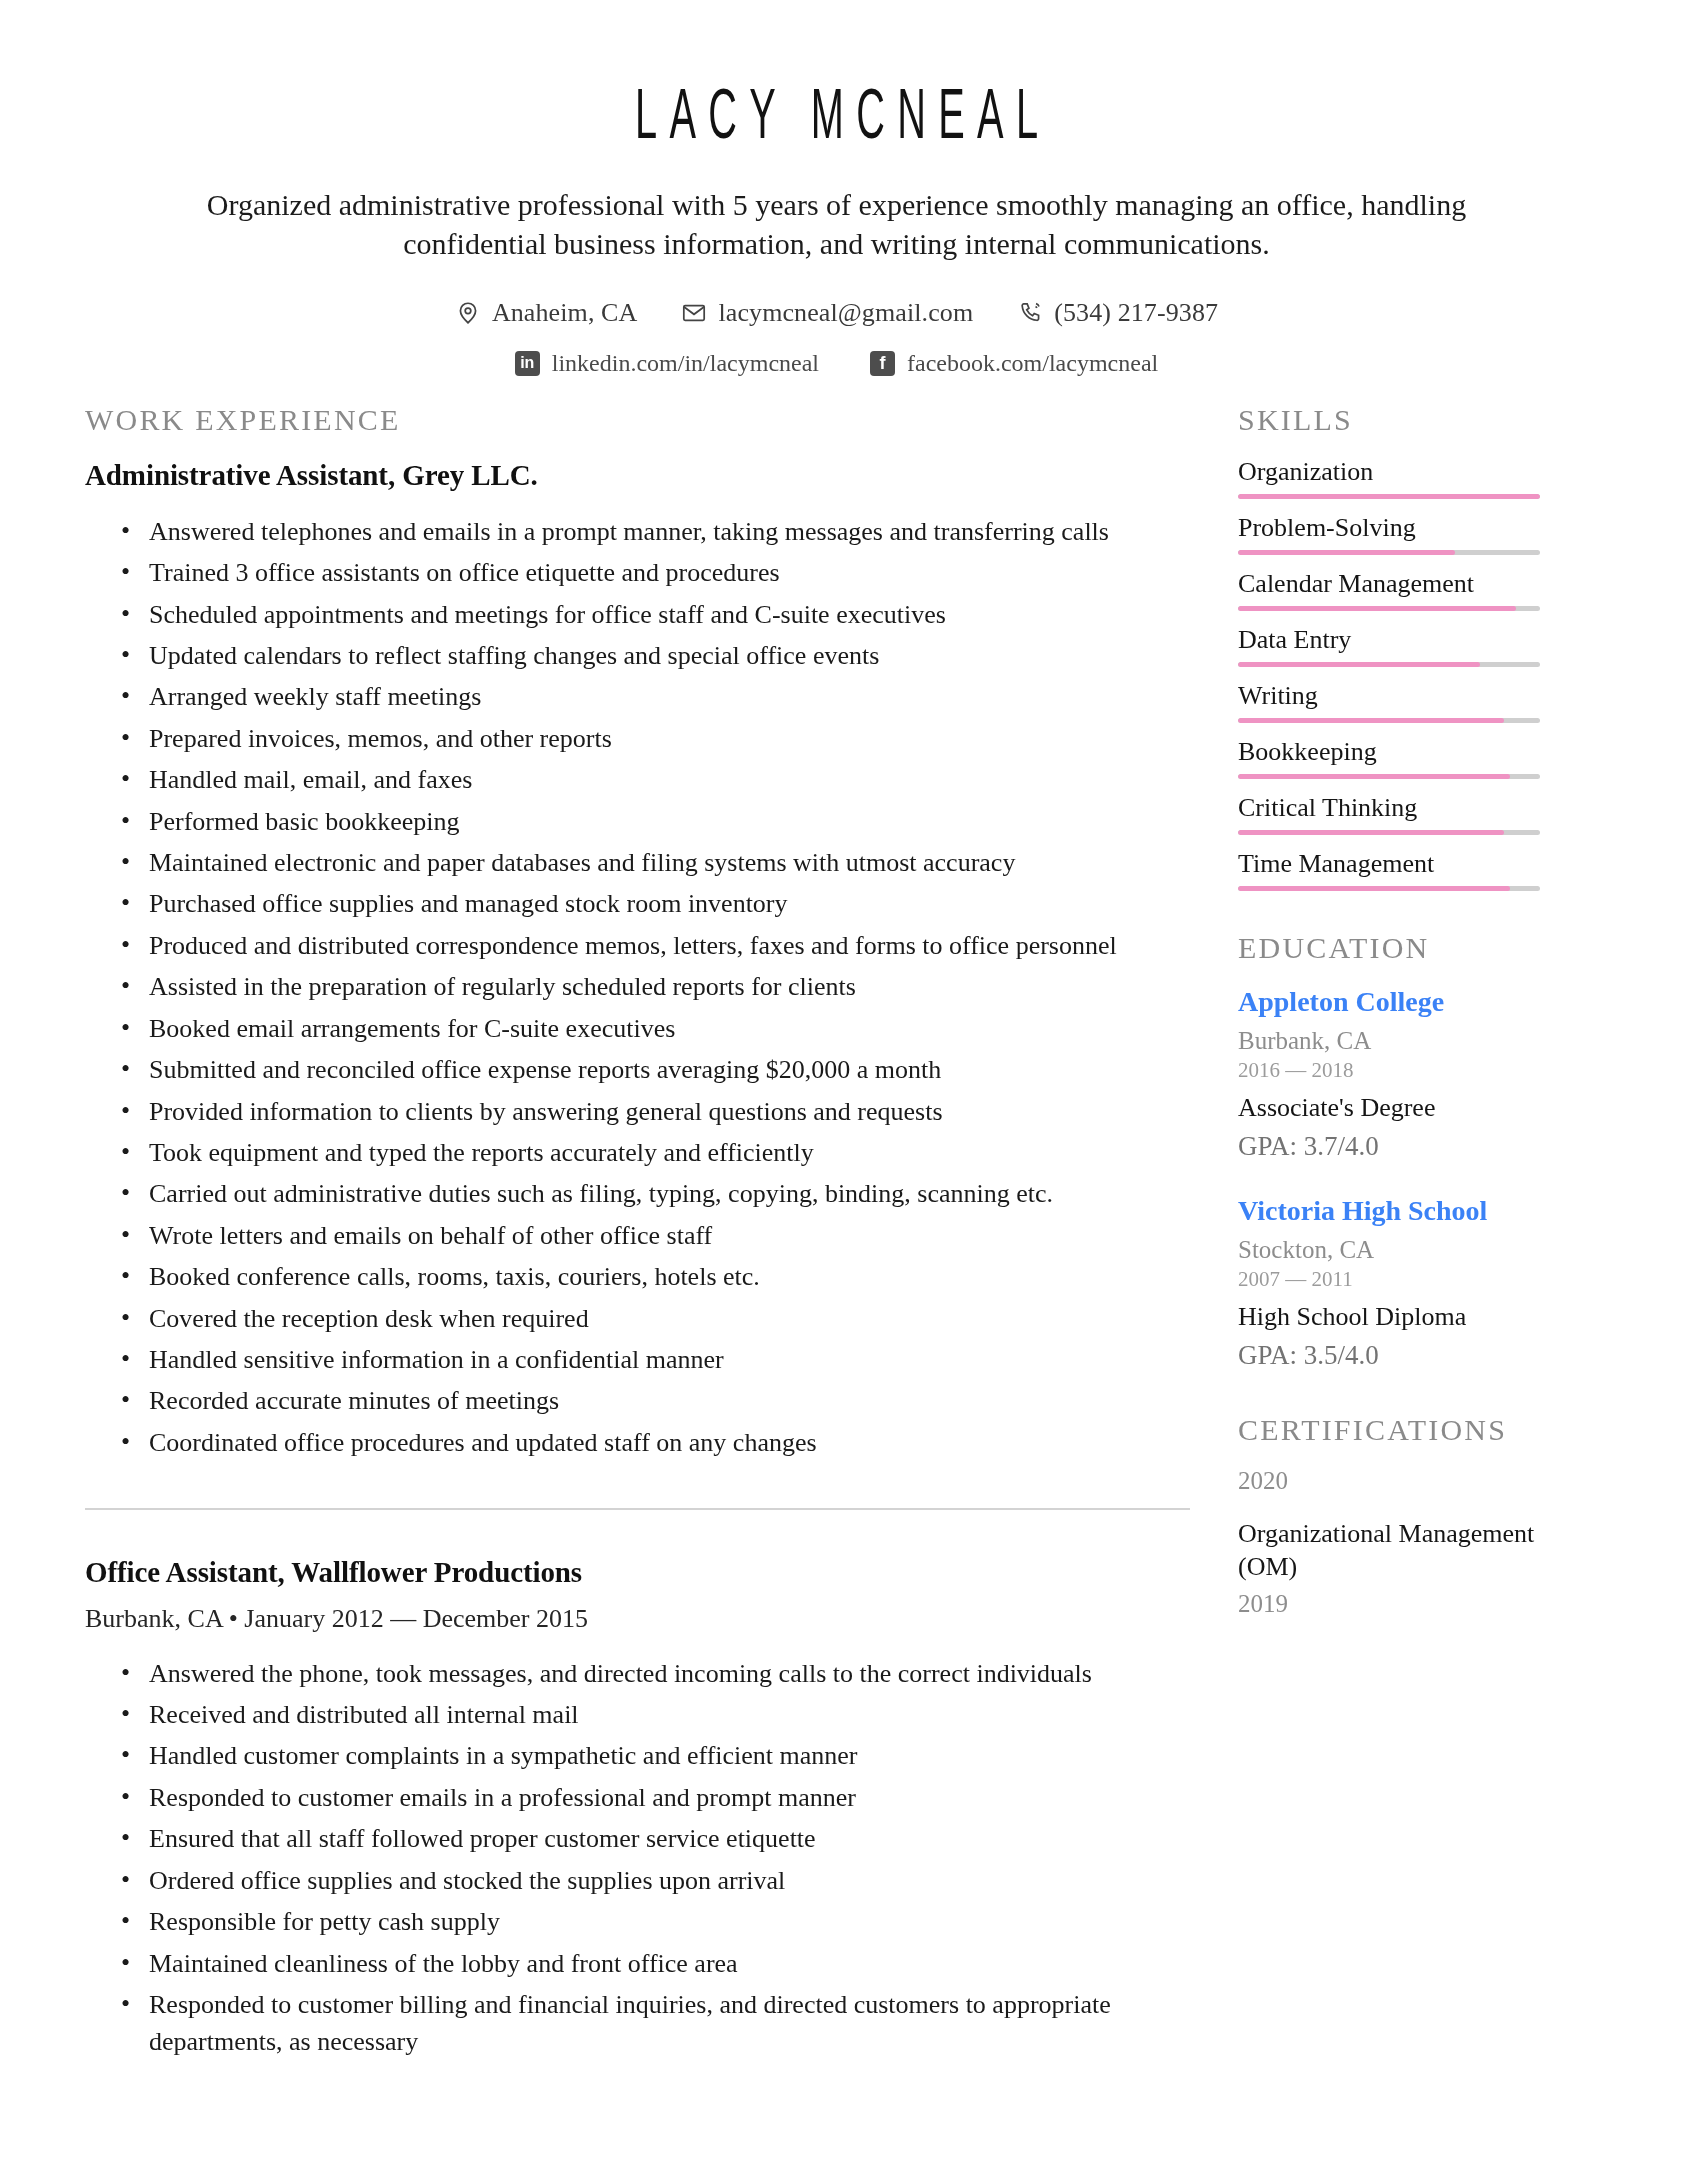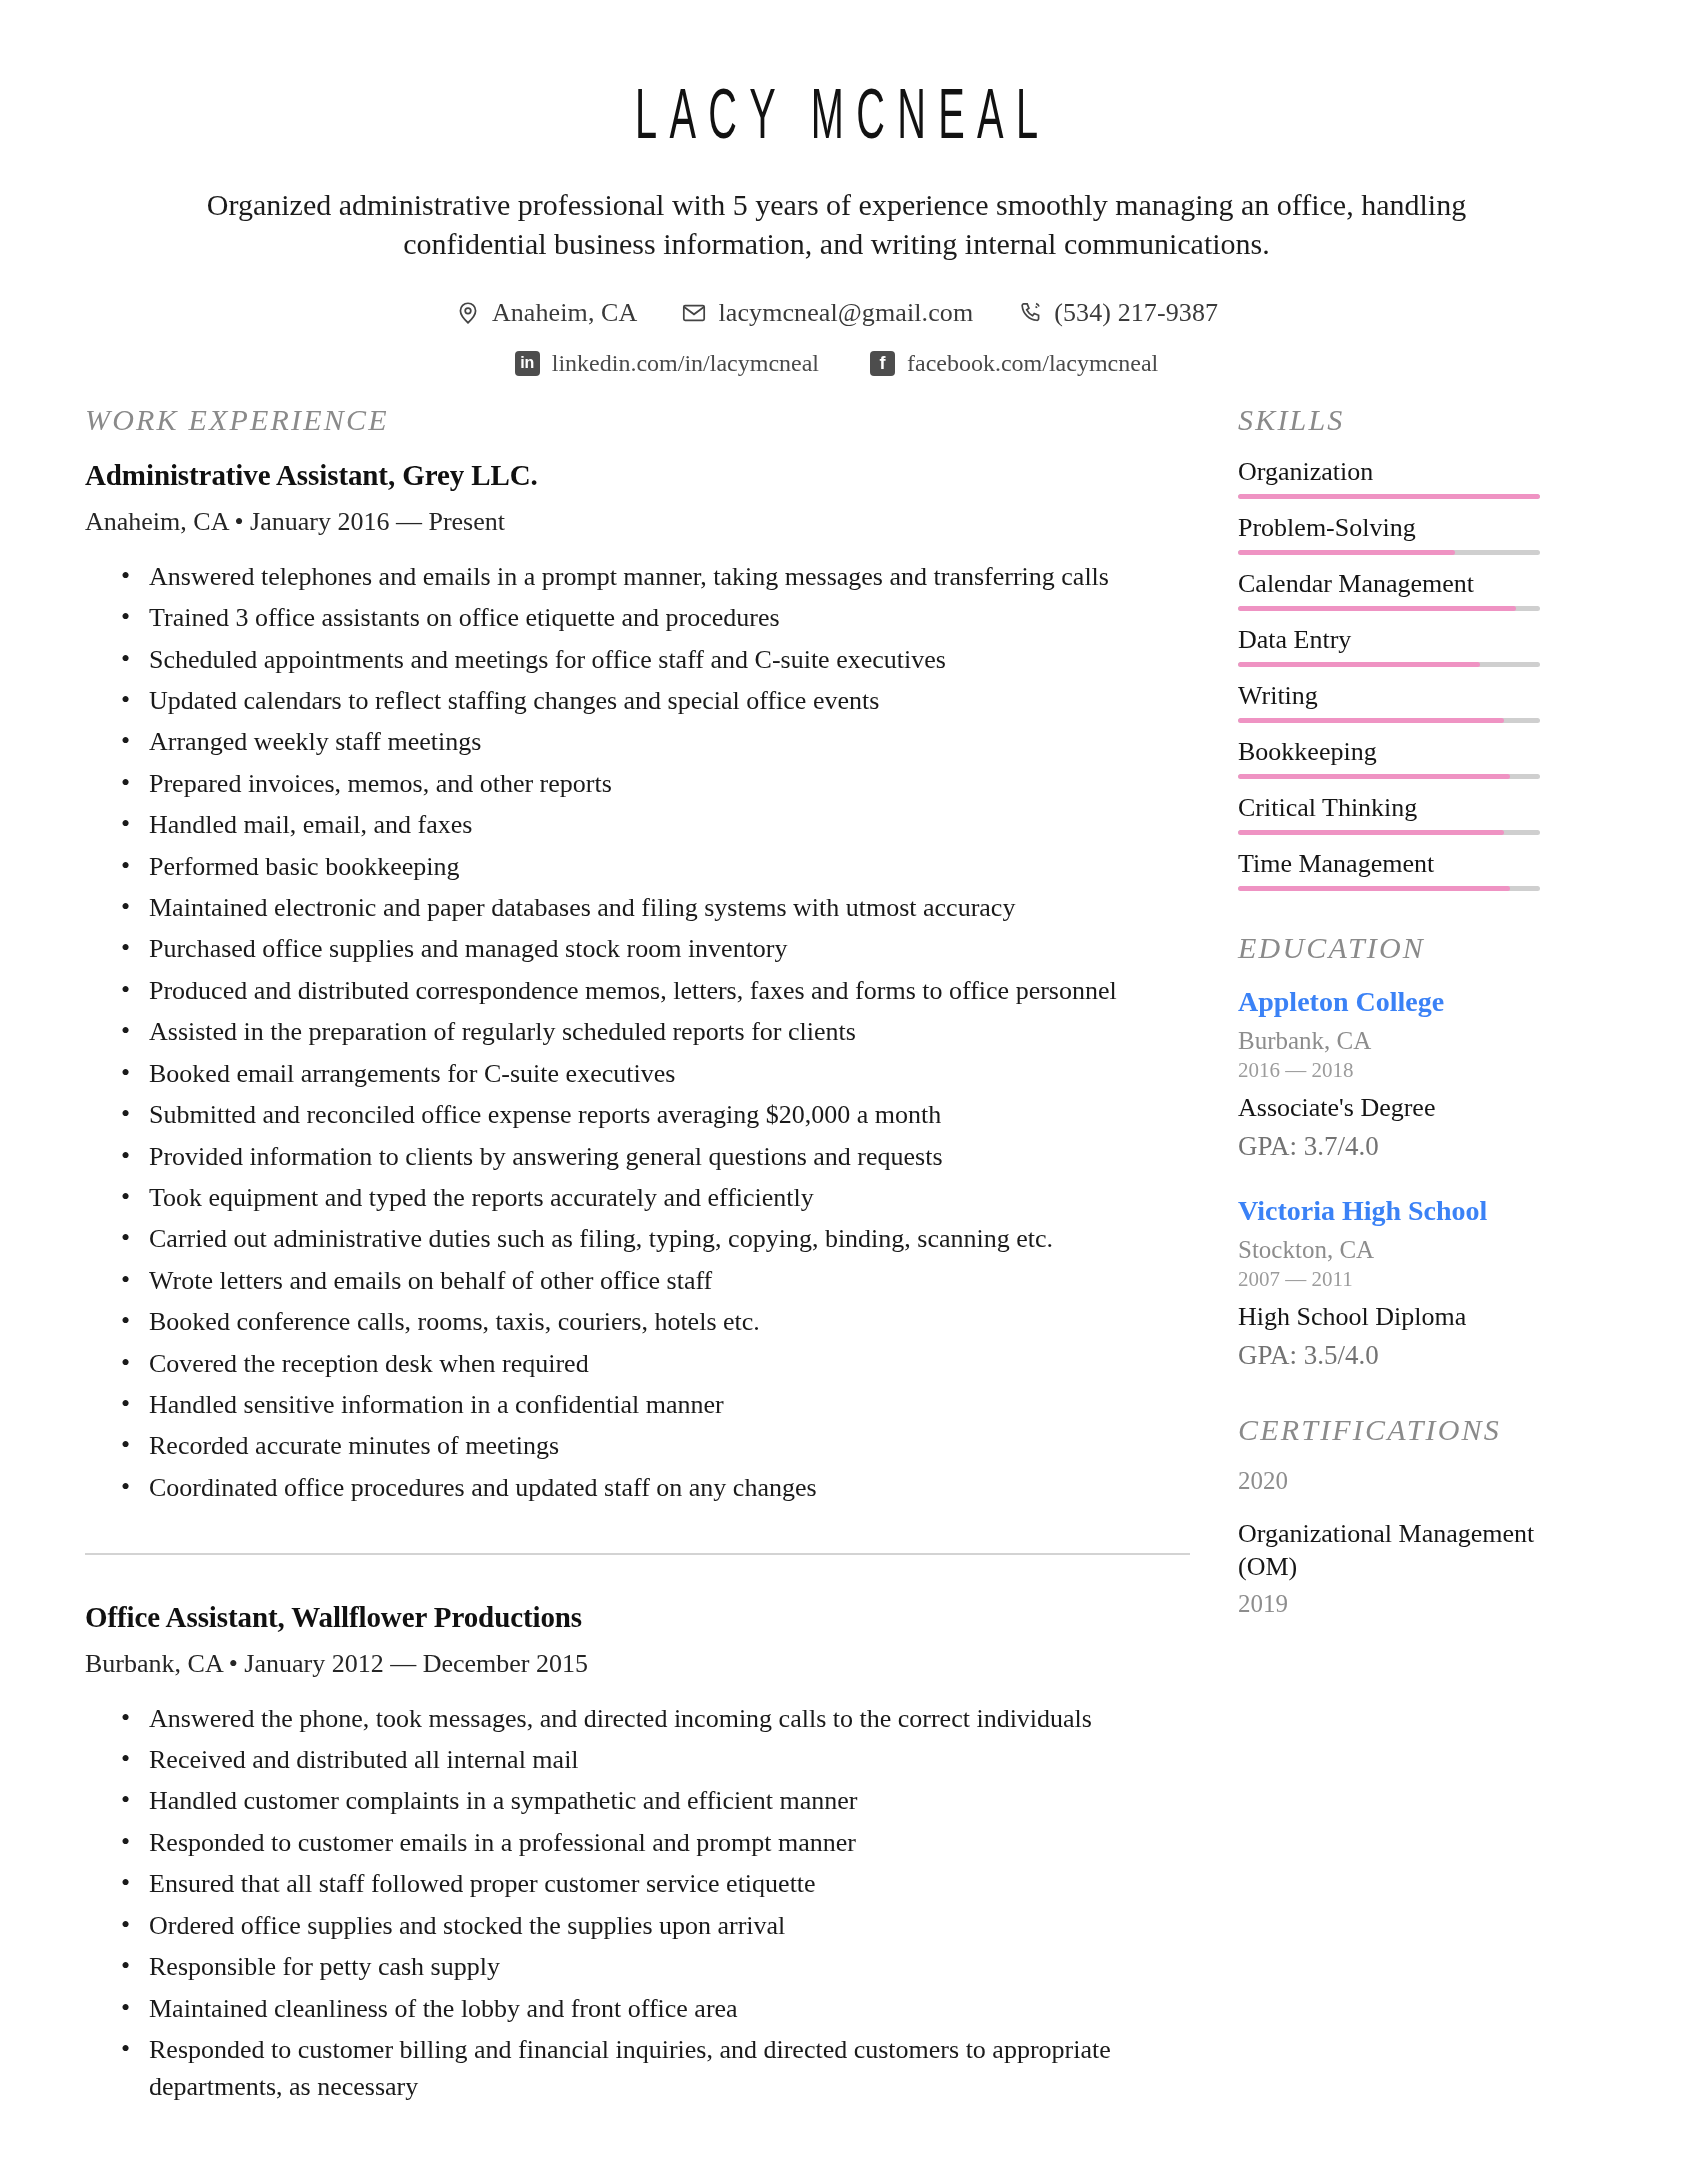--- a/index.html
+++ b/index.html
@@ -89,21 +89,20 @@
   
   .body-cols {
     display: flex;
     margin-top: 26px;
     align-items: flex-start;
   }
   .col-main { width: 1153px; flex: 0 0 1153px; padding-right: 48px; }
   .col-side { width: 302px; flex: 0 0 302px; }
 
   .sec-head {
-    font-style: italic;
     font-size: 30px;
     color: #8a8a8a;
     letter-spacing: 2.2px;
     margin: 0 0 22px 0;
     font-weight: 400;
   }
   .col-side .sec-head { margin-bottom: 20px; }
 
   .job { margin-bottom: 0; }
   .job-title {
@@ -250,21 +249,20 @@
   </div>
 
   <div class="body-cols">
 
     <div class="col-main">
 
       <div class="sec-head" style="color: rgb(138, 138, 138);">WORK EXPERIENCE</div>
 
       <div class="job">
         <div class="job-title">Administrative Assistant, Grey LLC.</div>
-        <div class="job-meta">Anaheim, CA • January 2016 — Present</div>
         <ul class="bullets">
           <li>Answered telephones and emails in a prompt manner, taking messages and transferring calls</li>
           <li>Trained 3 office assistants on office etiquette and procedures</li>
           <li>Scheduled appointments and meetings for office staff and C-suite executives</li>
           <li>Updated calendars to reflect staffing changes and special office events</li>
           <li>Arranged weekly staff meetings</li>
           <li>Prepared invoices, memos, and other reports</li>
           <li>Handled mail, email, and faxes</li>
           <li>Performed basic bookkeeping</li>
           <li>Maintained electronic and paper databases and filing systems with utmost accuracy</li>

